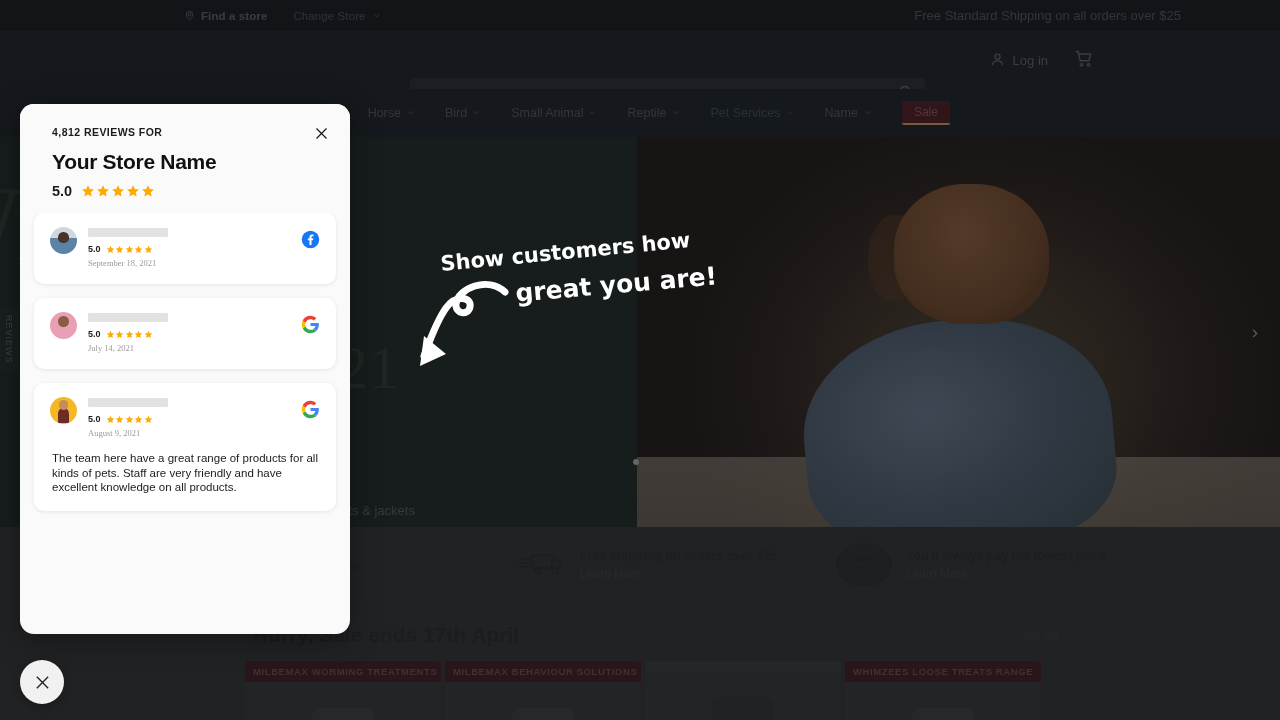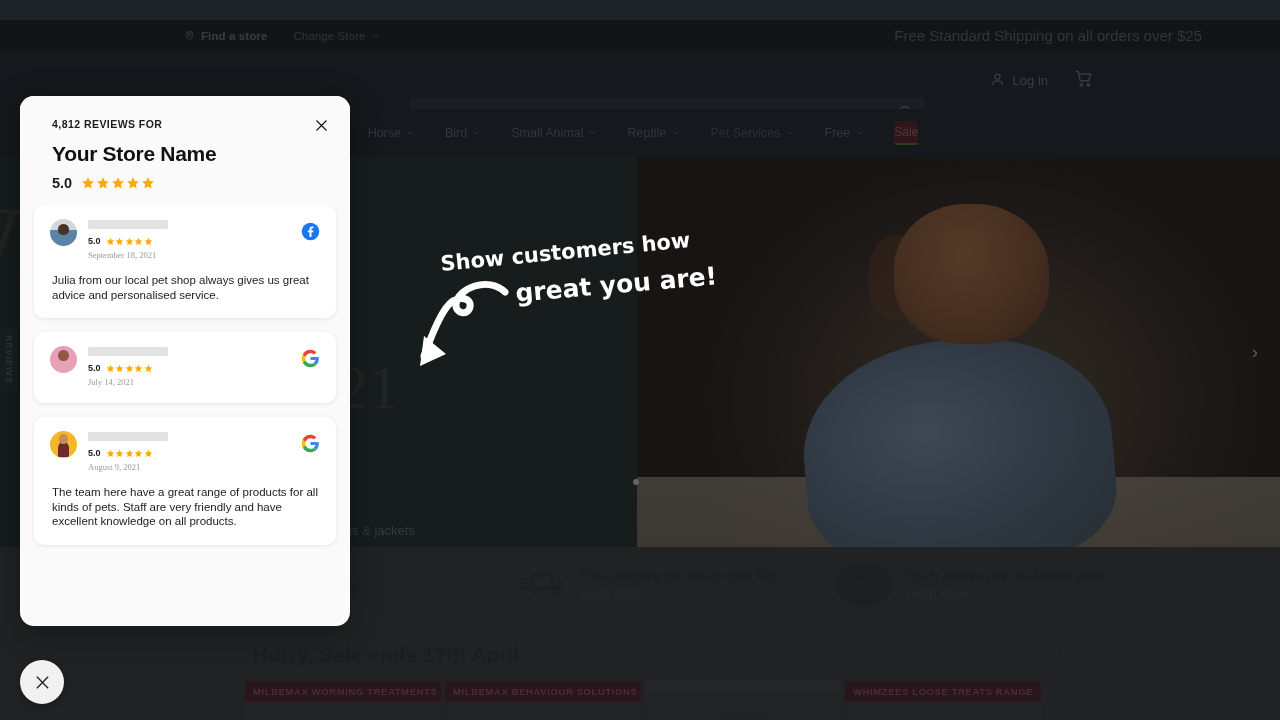--- a/index.html
+++ b/index.html
@@ -7,43 +7,42 @@
   body {
     font-family: "Liberation Sans", sans-serif;
     background: #1e2229;
     position: relative;
   }
 
   
   #site {
     position: absolute; inset: 0;
     background: #f0abfc;
-    margin-top: 20px;
   }
 
   
   .utility-bar {
     height: 32px;
     background: #1a1d23;
     display: flex;
     align-items: center;
     position: relative;
     border-bottom: 1px solid #23262c;
   }
   .util-left { display: flex; align-items: center; gap: 26px; margin-left: 184px; }
   .util-item {
     display: flex; align-items: center; gap: 6px;
     font-size: 11.5px; color: #6e737c; font-weight: 700;
     letter-spacing: .1px;
   }
   .util-item.muted { font-weight: 400; color: #585d66; }
   .util-right {
     position: absolute; right: 0; top: 0; height: 100%;
-    display: flex; align-items: center; padding-right: 78px;
-    font-size: 15px; color: #5d626b;
+    display: flex; align-items: center; padding-right: 99px;
+    font-size: 13px; color: #5d626b;
   }
   .pin-icon svg, .chev svg { display: block; }
 
   
   .header {
     height: 57px;
     background: #20242b;
     display: flex; align-items: center;
     position: relative;
   }
@@ -82,23 +81,23 @@
   .nav-item {
     display: flex; align-items: flex-end; gap: 5px;
     font-size: 12.5px; color: #5f646d;
     white-space: nowrap;
   }
   .nav-item.pet-services { color: #4c5a63; }
   .sale-badge {
     background: #5b1e28;
     color: #a8626c;
     font-size: 12px;
-    padding: 4px 0;
+    padding: 4px 12px;
     border-radius: 2px;
-    border-bottom: 2px solid #4d7c0f;
+    border-bottom: 2px solid #fdba74;
   }
 
   
   .hero { position: relative; height: 390px; overflow: hidden; display: flex; }
   .hero-left {
     width: 637px; background: #222f2c; position: relative;
   }
   .hero-headline {
     position: absolute; left: -80px; top: 25px;
     font-family: "Liberation Serif", serif;
@@ -209,21 +208,21 @@
   .prod-ph.dark { background: #3a3a3a; }
 
   
   .scrim {
     position: absolute; inset: 0;
     background: rgba(12,14,17,.55);
   }
 
   
   .widget {
-    position: absolute; left: 20px; top: 96px;
+    position: absolute; left: 20px; top: 104px;
     width: 330px; height: 530px;
     background: #fafafa;
     border-radius: 14px;
     overflow: hidden;
     box-shadow: 0 6px 30px rgba(0,0,0,.35);
   }
   .widget-head { padding: 22px 26px 14px 32px; position: relative; background: #fafafa; }
   .reviews-count {
     font-size: 10.5px; font-weight: 700; color: #1c1c1c;
     letter-spacing: .45px;
@@ -394,21 +393,21 @@
             <path d="M5 9l7 7 7-7"></path>
           </svg></span>
     </div>
     <div class="nav-item pet-services">
       <span>Pet Services</span>
       <span><svg width="9" height="9" viewBox="0 0 24 24" fill="none" stroke="#4c5a63" stroke-width="2.5">
             <path d="M5 9l7 7 7-7"></path>
           </svg></span>
     </div>
     <div class="nav-item">
-      <span>Free</span>
+      <span>Name</span>
       <span><svg width="9" height="9" viewBox="0 0 24 24" fill="none" stroke="#5f646d" stroke-width="2.5">
             <path d="M5 9l7 7 7-7"></path>
           </svg></span>
     </div>
     <div class="sale-badge">Sale</div>
   </div>
 
   <div class="hero">
     <div class="hero-left">
       <div class="hero-headline">Winter</div>
@@ -560,21 +559,20 @@
           </div>
           <div class="rev-date">September 18, 2021</div>
         </div>
         <span class="src-icon">
           <svg width="19" height="19" viewBox="0 0 24 24">
             <circle cx="12" cy="12" r="11" fill="#1877F2"></circle>
             <path d="M13.3 19v-6h2l.4-2.4h-2.4V9.1c0-.7.2-1.2 1.2-1.2h1.3V5.8c-.2 0-1-.1-1.9-.1-1.9 0-3.2 1.2-3.2 3.3v1.6H8.6V13h2.1v6z" fill="#fff"></path>
           </svg>
         </span>
       </div>
-      <div class="rev-text">Julia from our local pet shop always gives us great advice and personalised service.</div>
     </div>
 
     <div class="review-card">
       <div class="rev-top">
         <div class="avatar av2"></div>
         <div class="rev-meta">
           <div class="name-redact"></div>
           <div class="rev-rating-row">
             <span class="rev-score">5.0</span>
             <span class="stars-sm">

